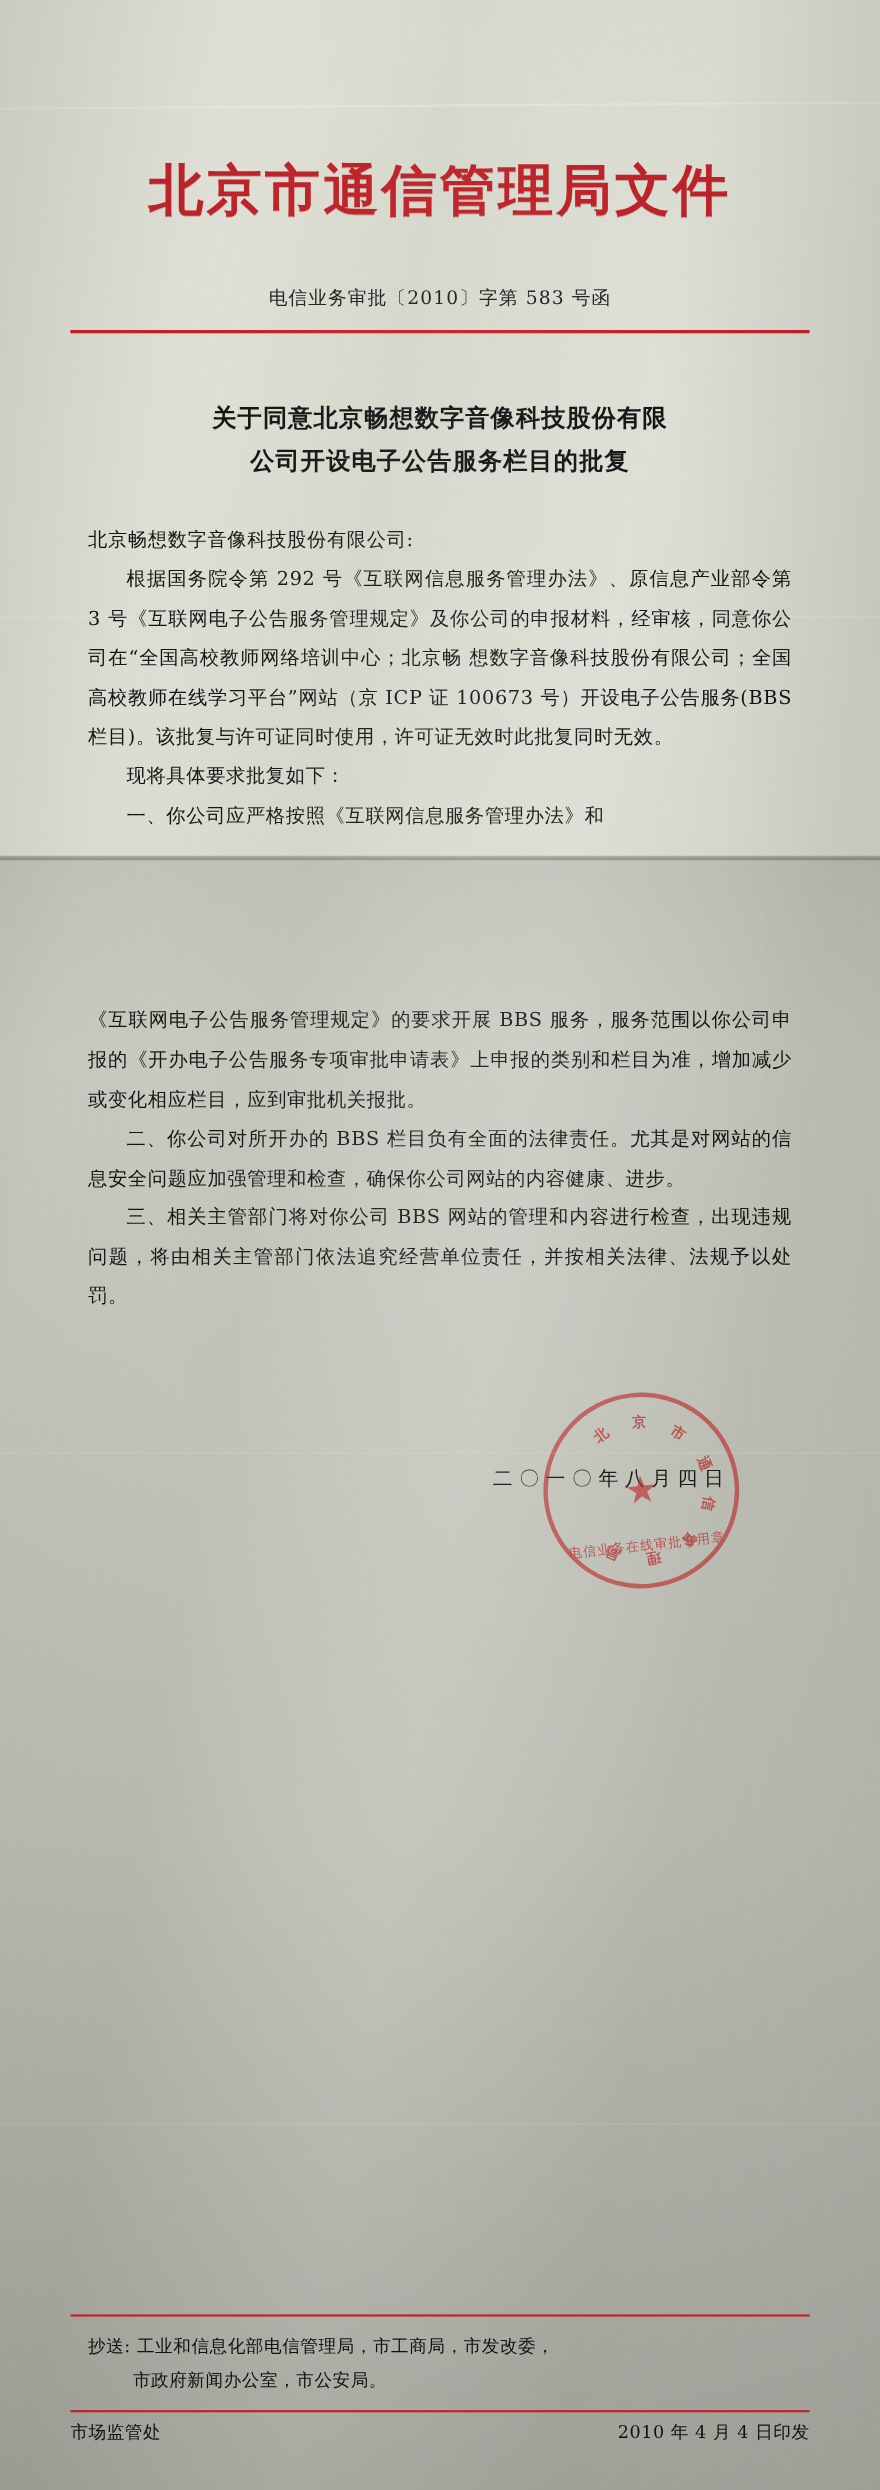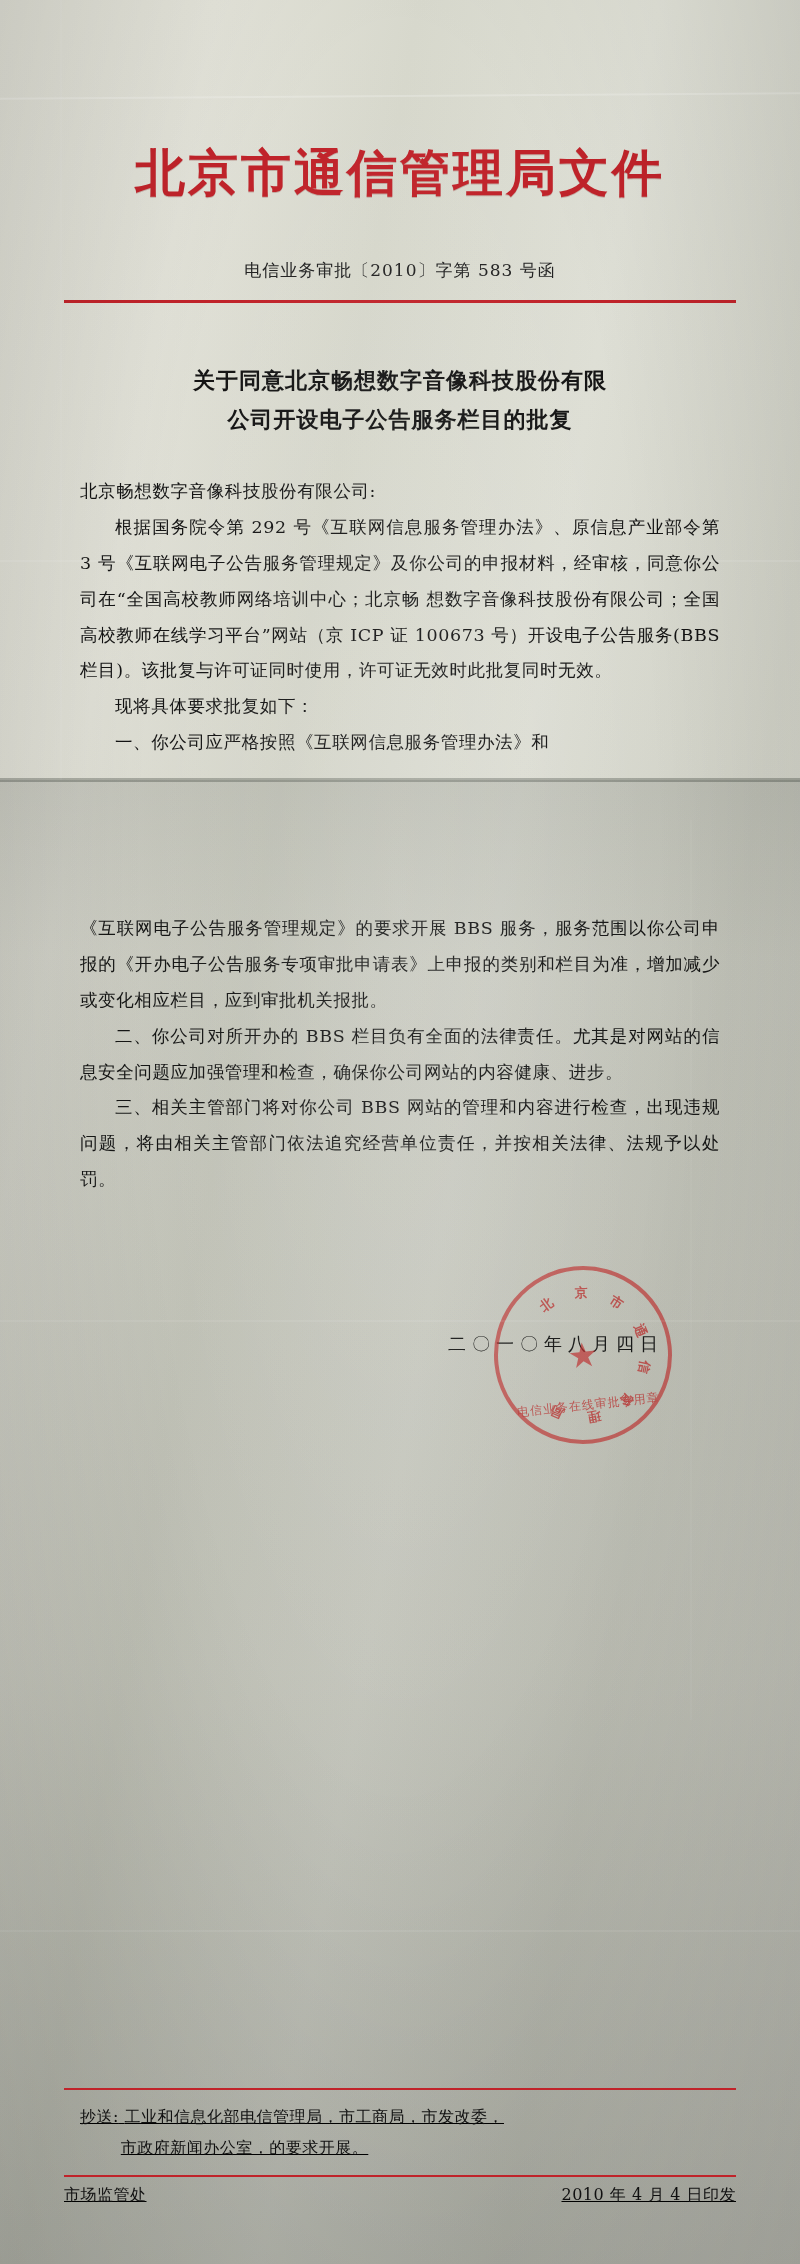--- a/index.html
+++ b/index.html
@@ -202,21 +202,20 @@
     color: rgba(200,40,40,0.85);
     white-space: nowrap;
   }
 
   
   .footer {
     position: absolute;
     left: 0;
     bottom: 42px;
     width: 800px;
-    text-decoration: underline;
   }
   .footer-rule {
     width: 672px;
     height: 2px;
     margin: 0 auto;
     background: #c0232a;
   }
   .footer-cc {
     width: 640px;
     margin: 12px auto 0 auto;
@@ -227,21 +226,21 @@
   }
   .footer-cc .cc-line2 { padding-left: 2.55em; }
   .footer-rule2 {
     width: 672px;
     height: 2px;
     margin: 12px auto 0 auto;
     background: #c0232a;
   }
   .footer-bottom {
     width: 672px;
-    margin: 8px auto 16px auto;
+    margin: 8px auto 0 auto;
     display: flex;
     justify-content: space-between;
     font-size: 16px;
     color: #101010;
     letter-spacing: 0.5px;
   }
 </style>
 </head>
 <body>
 
@@ -307,21 +306,21 @@
   <div class="crease d2"></div>
   <div class="vign"></div>
 
   <div class="footer">
     <div class="footer-rule"></div>
     <div class="footer-cc">
       <div>
         <span>抄送:</span>
         <span>工业和信息化部电信管理局，市工商局，市发改委，</span>
       </div>
-      <div class="cc-line2">市政府新闻办公室，的要求开展。</div>
+      <div class="cc-line2">市政府新闻办公室，市公安局。</div>
     </div>
     <div class="footer-rule2"></div>
     <div class="footer-bottom">
       <div>市场监管处</div>
       <div>2010 年 4 月 4 日印发</div>
     </div>
   </div>
 </div>
 
 </body></html>

